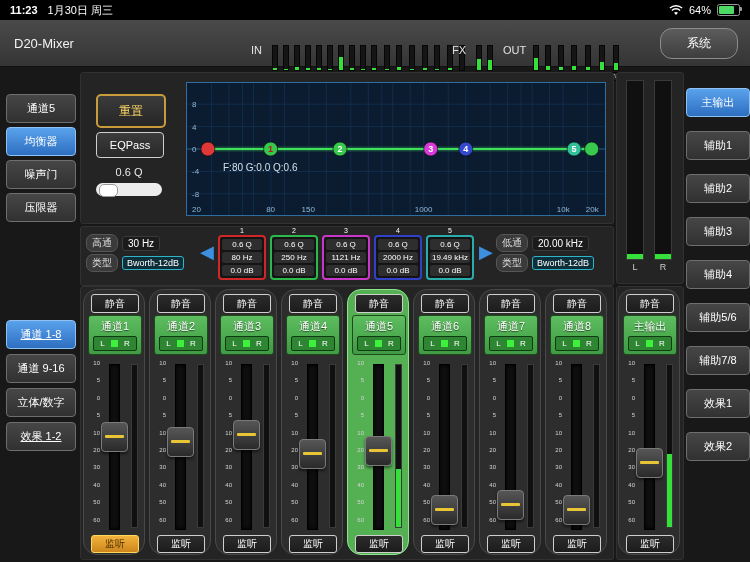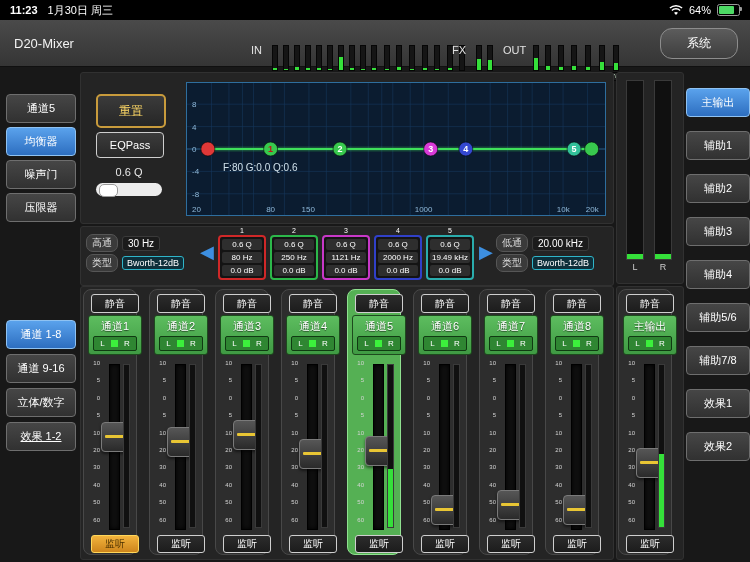--- a/index.html
+++ b/index.html
@@ -58,21 +58,21 @@
   .cutval{font-size:10px;color:#fff;background:#1b1b1b;border:1px solid #3a3a3a;border-radius:3px;padding:1px 5px;white-space:nowrap}
   .type-pill{font-size:9px;color:#fff;background:#0e2f3a;border:1px solid #2fb5c9;border-radius:3px;padding:1px 4px;white-space:nowrap}
   .nav-arrow{position:absolute;top:241px;width:18px;text-align:center;font-size:18px;color:#3d8fe0;line-height:22px;cursor:pointer}
   .bands{position:absolute;left:218px;top:227px;display:flex;gap:4px}
   .bandwrap{display:flex;flex-direction:column;align-items:center}
   .band-num{font-size:7px;color:#fff;height:8px;line-height:8px}
   .band-box{width:48px;height:45px;border:2px solid #888;border-radius:4px;background:#141414;
     display:flex;flex-direction:column;justify-content:space-evenly;align-items:center;box-sizing:border-box}
   .band-chip{width:40px;background:#2e2e2e;border-radius:2px;font-size:8px;color:#fff;text-align:center;line-height:11px;white-space:nowrap}
   
-  .strip{position:absolute;top:289px;width:54px;height:266px;background:#2d2d2d;border:1px solid #484848;border-radius:8px;box-sizing:border-box}
+  .strip{position:absolute;top:289px;width:62px;height:266px;background:#2d2d2d;border:1px solid #484848;border-radius:14px;box-sizing:border-box}
   .strip.sel{background:#55b054;border-color:#8fe08f}
   .smallbtn{position:absolute;left:7px;width:46px;height:17px;
     background:linear-gradient(#2c2c2c,#1c1c1c);border:1px solid #cfcfcf;border-radius:3px;
     color:#fff;font-size:10px;display:flex;align-items:center;justify-content:center;white-space:nowrap}
   .mute{top:4px}
   .monitor{top:245px;height:16px}
   .monitor.on{background:linear-gradient(#f2b33c,#cd851c);border-color:#ffd75a;color:#4a3000}
   .plate{position:absolute;left:4px;top:25px;width:52px;height:38px;
     background:linear-gradient(#5dbd5f,#3f9a43);border:1px solid #1e4a1e;border-radius:3px;
     display:flex;flex-direction:column;align-items:center;justify-content:space-evenly}
@@ -290,21 +290,21 @@
 <div class="panel" style="left:616px;top:72px;width:66px;height:210px"></div>
 <div class="panel" style="left:616px;top:286px;width:66px;height:272px"></div>
 
 <div id="proc-tabs">
     <div class="tabbtn" style="top: 94px;">通道5</div>
     <div class="tabbtn active" style="top: 127px;">均衡器</div>
     <div class="tabbtn" style="top: 160px;">噪声门</div>
     <div class="tabbtn" style="top: 193px;">压限器</div>
   </div>
 <div id="bank-tabs">
-    <div class="tabbtn active" style="top: 320px;">通道 1-8</div>
+    <div class="tabbtn active" style="top: 320px; text-decoration: underline;">通道 1-8</div>
     <div class="tabbtn" style="top: 354px;">通道 9-16</div>
     <div class="tabbtn" style="top: 388px;">立体/数字</div>
     <div class="tabbtn" style="top: 422px; text-decoration: underline;">效果 1-2</div>
   </div>
 <div id="out-tabs">
     <div class="tabbtn active right" style="top: 88px;">主输出</div>
     <div class="tabbtn right" style="top: 131px;">辅助1</div>
     <div class="tabbtn right" style="top: 174px;">辅助2</div>
     <div class="tabbtn right" style="top: 217px;">辅助3</div>
     <div class="tabbtn right" style="top: 260px;">辅助4</div>

